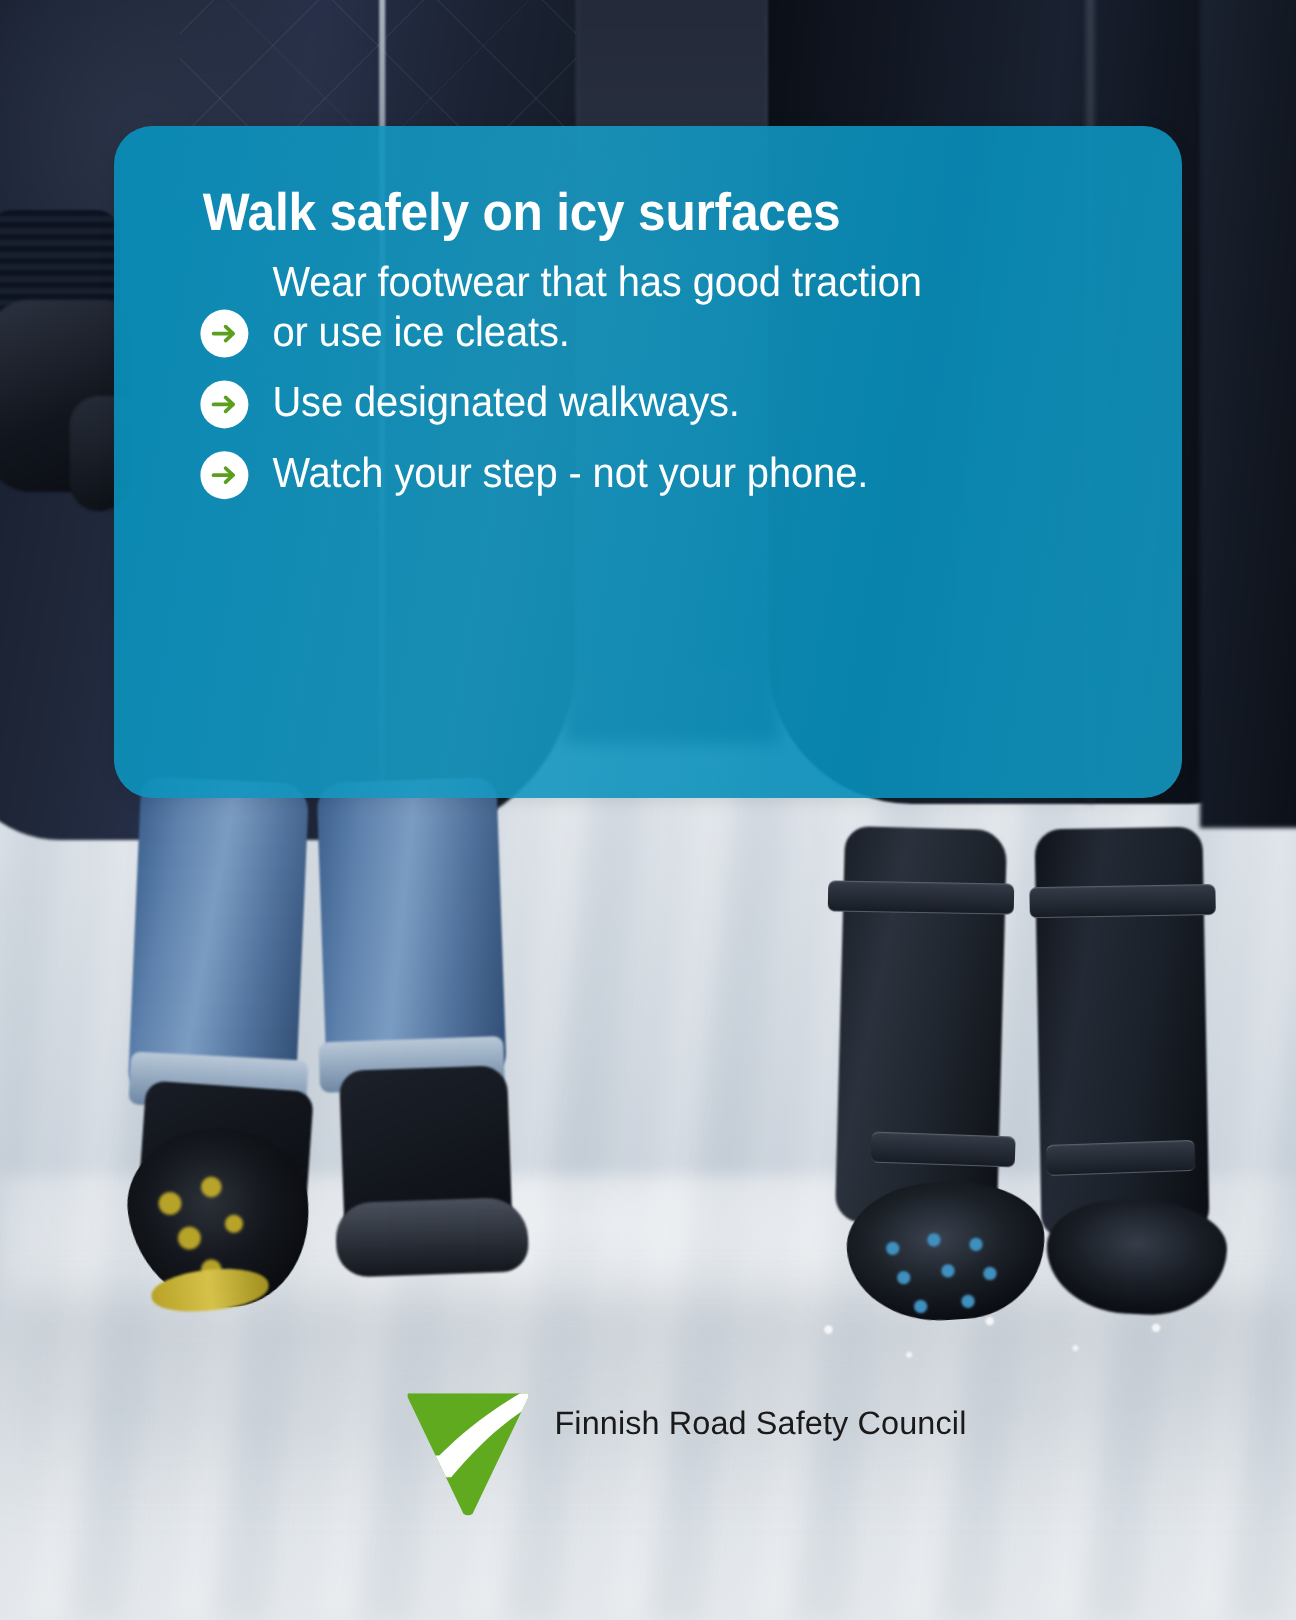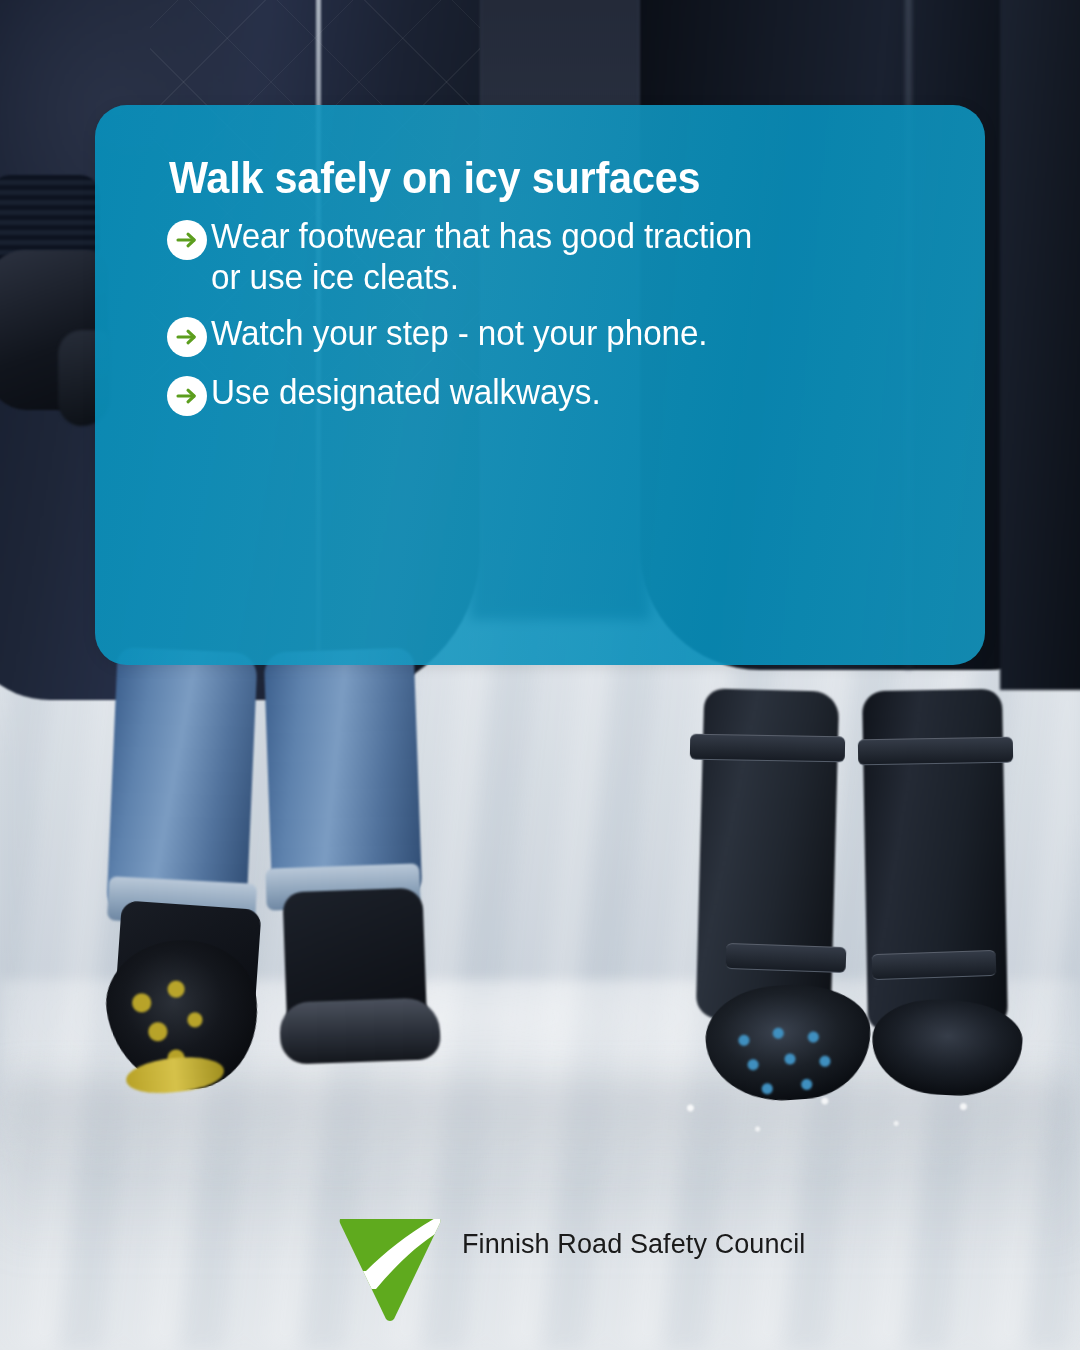--- a/index.html
+++ b/index.html
@@ -281,22 +281,22 @@
     white-space:nowrap;
     font-stretch:condensed;
     transform:scaleX(.94);
     transform-origin:left center;
   }
 
   ul.tips{ list-style:none; }
 
   li.tip{
     display:flex;
-    align-items:flex-start;
-    gap:4px;
+    align-items:flex-end;
+    gap:20px;
     margin-bottom:14px;
   }
   li.tip:last-child{ margin-bottom:0; }
 
   .arrow-badge{
     flex:0 0 auto;
     width:40px; height:40px;
     margin-top:5px;
     border-radius:50%;
     background:#ffffff;
@@ -311,21 +311,21 @@
     font-weight:400;
     letter-spacing:-.1px;
     transform:scaleX(.95);
     transform-origin:left top;
     white-space:pre-line;
   }
 
   
   .logo{
     position:absolute;
-    left:336px; top:1215px;
+    left:336px; top:1157px;
     display:flex;
     align-items:flex-start;
     gap:18px;
   }
   .logo-mark{ width:108px; height:110px; flex:0 0 auto; }
   .logo-words{ padding-top:16px; }
   .logo-line1{
     color:#1a1a1a;
     font-size:27px;
     font-weight:400;
@@ -414,31 +414,31 @@
         </li>
 
 
         <li class="tip">
           <span class="arrow-badge">
             <svg width="28" height="28" viewBox="0 0 28 28" aria-hidden="true">
               <path d="M5 14 H21" stroke="#5c9e1e" stroke-width="3.1" stroke-linecap="round" fill="none"></path>
               <path d="M15 8.2 L21.2 14 L15 19.8" stroke="#5c9e1e" stroke-width="3.1" stroke-linecap="round" stroke-linejoin="round" fill="none"></path>
             </svg>
           </span>
-          <span class="tip-text">Watch your step - not your phone.</span>
+          <span class="tip-text">Use designated walkways.</span>
         </li>
 
         <li class="tip">
           <span class="arrow-badge">
             <svg width="28" height="28" viewBox="0 0 28 28" aria-hidden="true">
               <path d="M5 14 H21" stroke="#5c9e1e" stroke-width="3.1" stroke-linecap="round" fill="none"></path>
               <path d="M15 8.2 L21.2 14 L15 19.8" stroke="#5c9e1e" stroke-width="3.1" stroke-linecap="round" stroke-linejoin="round" fill="none"></path>
             </svg>
           </span>
-          <span class="tip-text">Use designated walkways.</span>
+          <span class="tip-text">Watch your step - not your phone.</span>
         </li>
 
       </ul>
     </div>
   </div>
 
   <div class="logo">
     <span class="logo-mark">
       <svg viewBox="0 0 108 110" width="108" height="110" aria-hidden="true">
         <defs>

